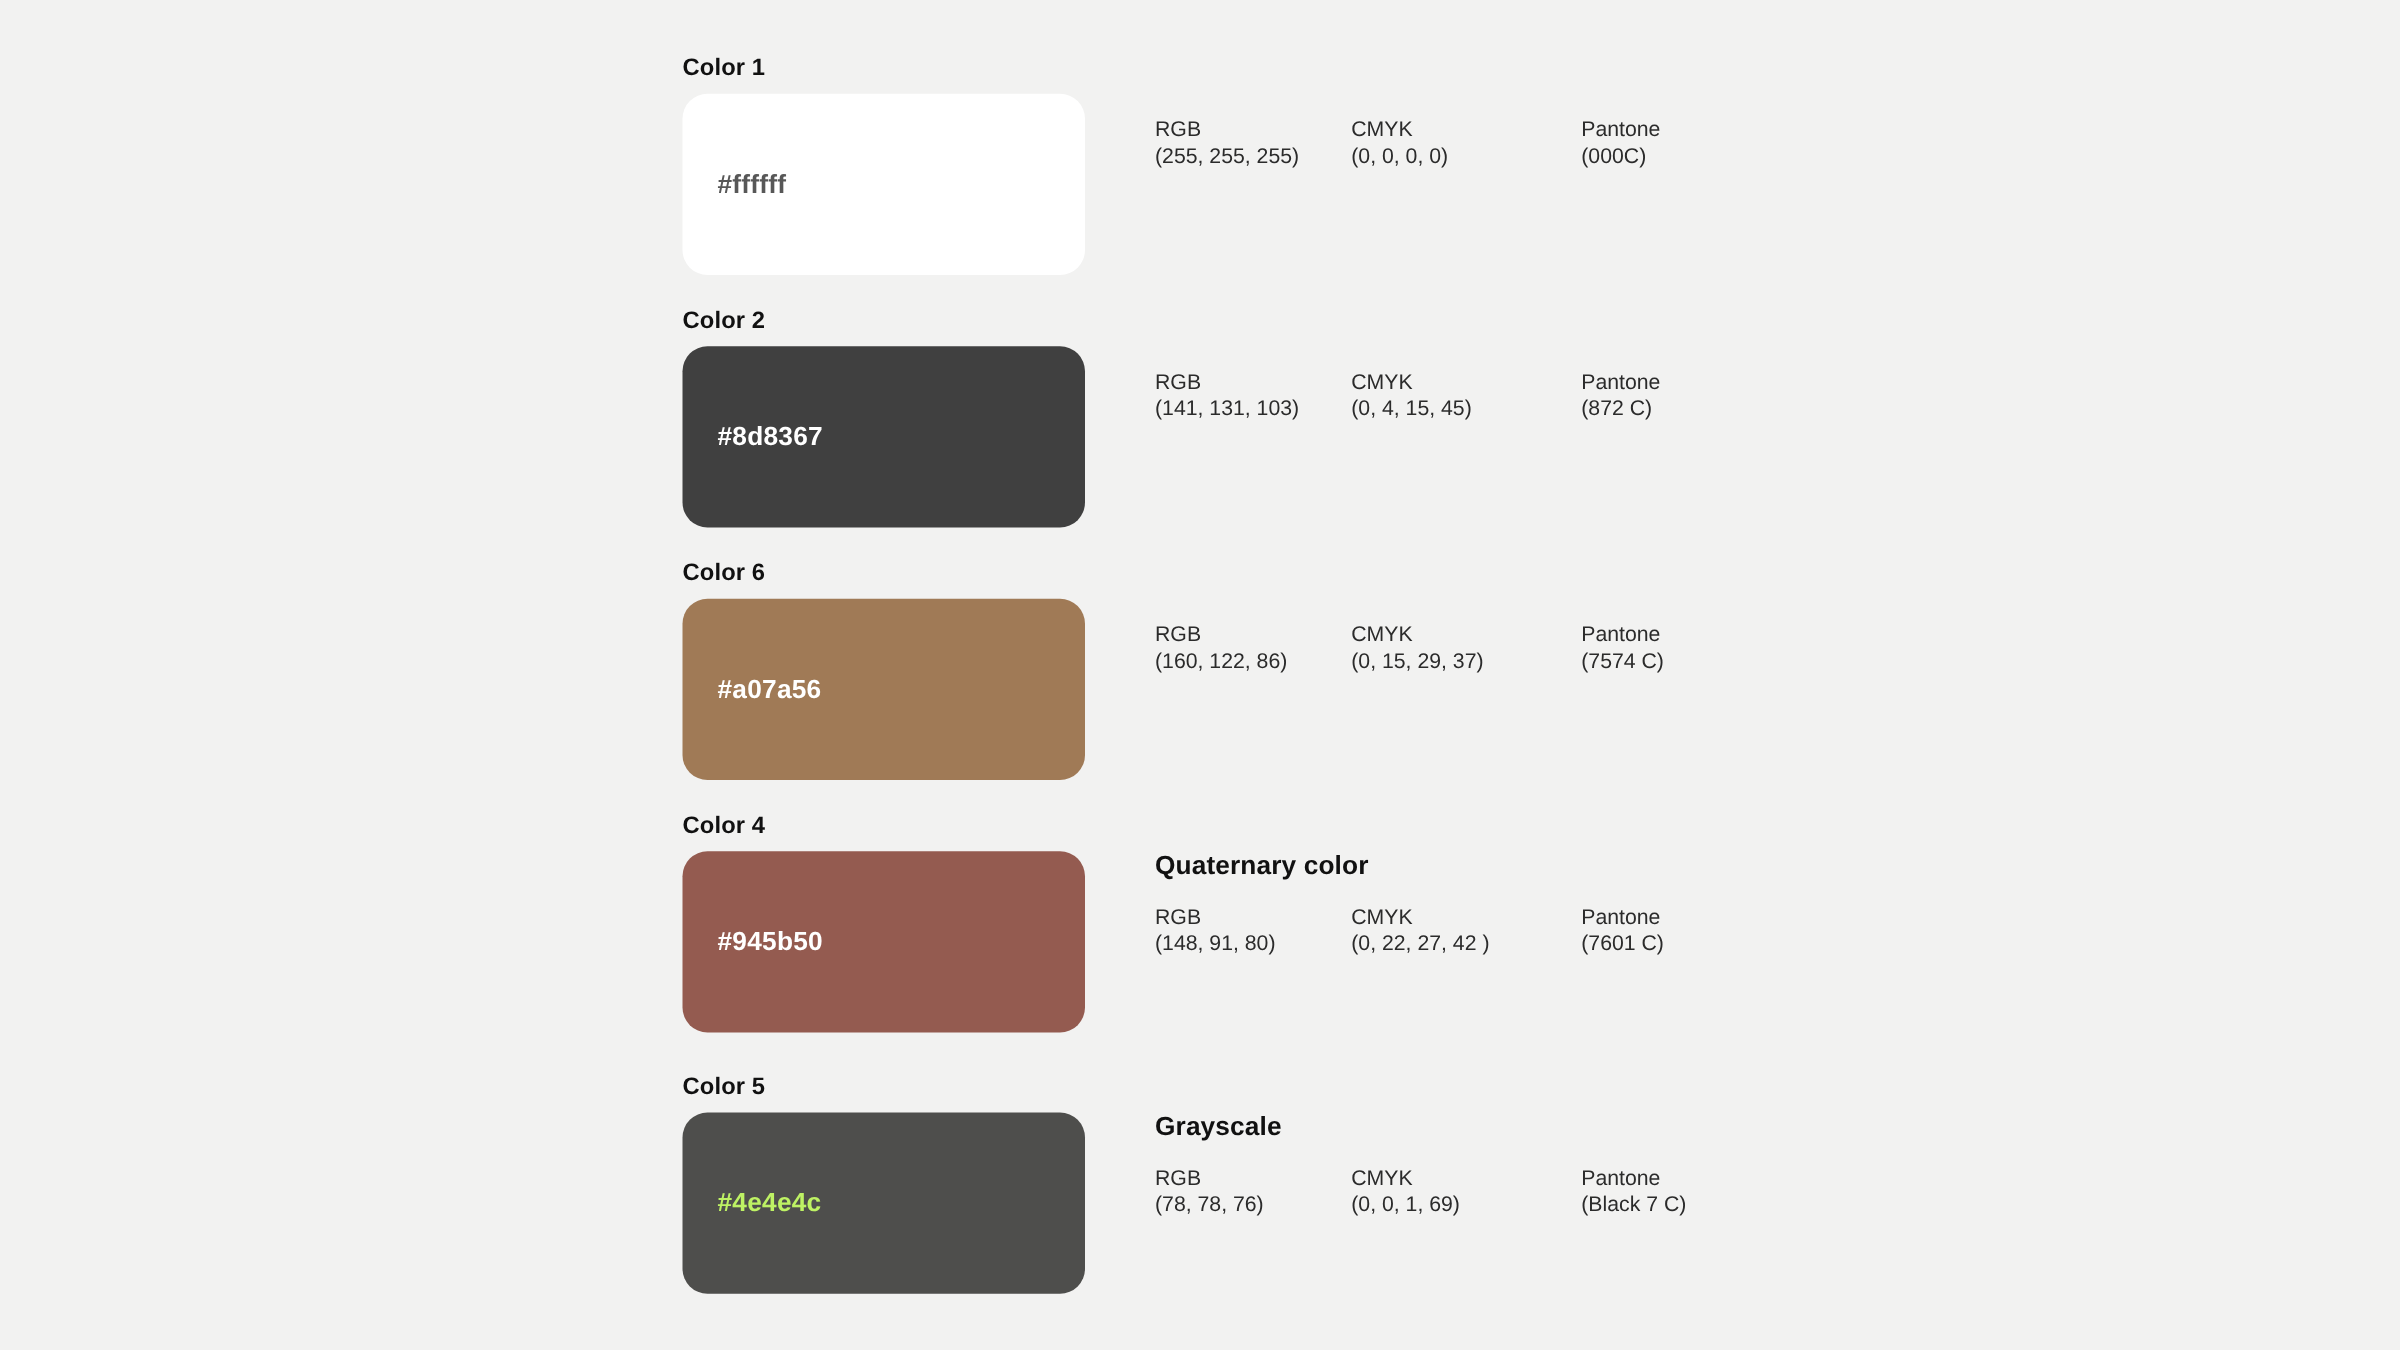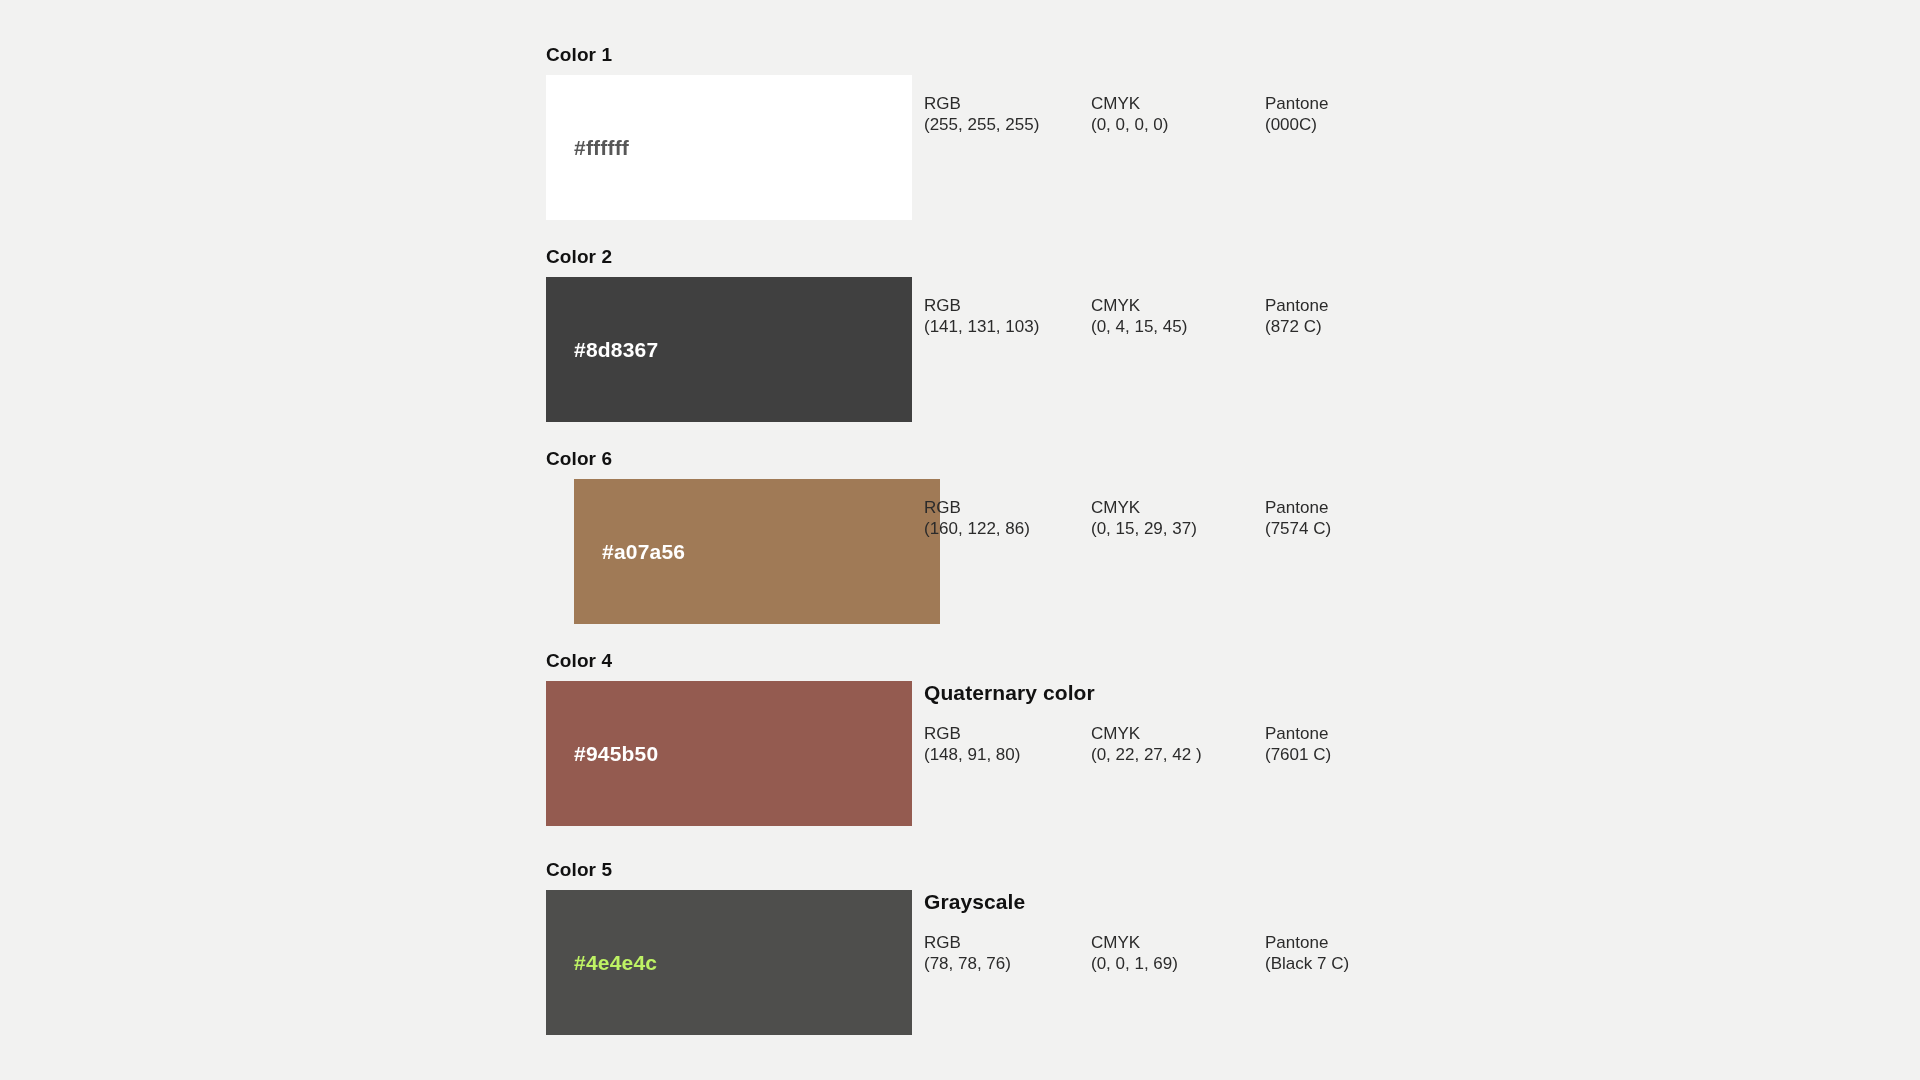--- a/index.html
+++ b/index.html
@@ -37,23 +37,24 @@
     color: #111111;
     line-height: 20px;
     white-space: nowrap;
   }
 
   
   .swatch {
     position: absolute;
     left: 546px;
     top: 30px;
-    width: 366px;
+    width: 322px;
     height: 145px;
     box-sizing: border-box;
+    border-radius: 20px;
   }
   .swatch-hex {
     position: absolute;
     left: 28px;
     top: 50%;
     transform: translateY(-50%);
     font-size: 21px;
     font-weight: bold;
     letter-spacing: 0.2px;
     white-space: nowrap;
@@ -78,21 +79,21 @@
   .spec-cols {
     position: relative;
     margin-top: 18px;
     height: 46px;
   }
   .spec-col {
     position: absolute;
     top: 0;
   }
   .spec-col.c-rgb    { left: 0px; }
-  .spec-col.c-cmyk   { left: 167px; }
+  .spec-col.c-cmyk   { left: 157px; }
   .spec-col.c-pantone{ left: 341px; }
 
   .spec-label {
     display: block;
     font-size: 17px;
     color: #2b2b2b;
     line-height: 21px;
     white-space: nowrap;
   }
   .spec-value {
@@ -149,21 +150,21 @@
         <div class="spec-col c-pantone">
           <span class="spec-label">Pantone</span>
           <span class="spec-value">(872 C)</span>
         </div>
       </div>
     </div>
   </div>
 
   <div class="color-row" style="top:449px;">
     <div class="row-caption">Color 6</div>
-    <div class="swatch" style="background: rgb(160, 122, 86); margin-left: 28px;">
+    <div class="swatch" style="background: rgb(160, 122, 86);">
       <span class="swatch-hex" style="color: rgb(255, 255, 255);">#a07a56</span>
     </div>
     <div class="spec">
       <div class="spec-cols">
         <div class="spec-col c-rgb">
           <span class="spec-label">RGB</span>
           <span class="spec-value">(160, 122, 86)</span>
         </div>
         <div class="spec-col c-cmyk">
           <span class="spec-label">CMYK</span>

